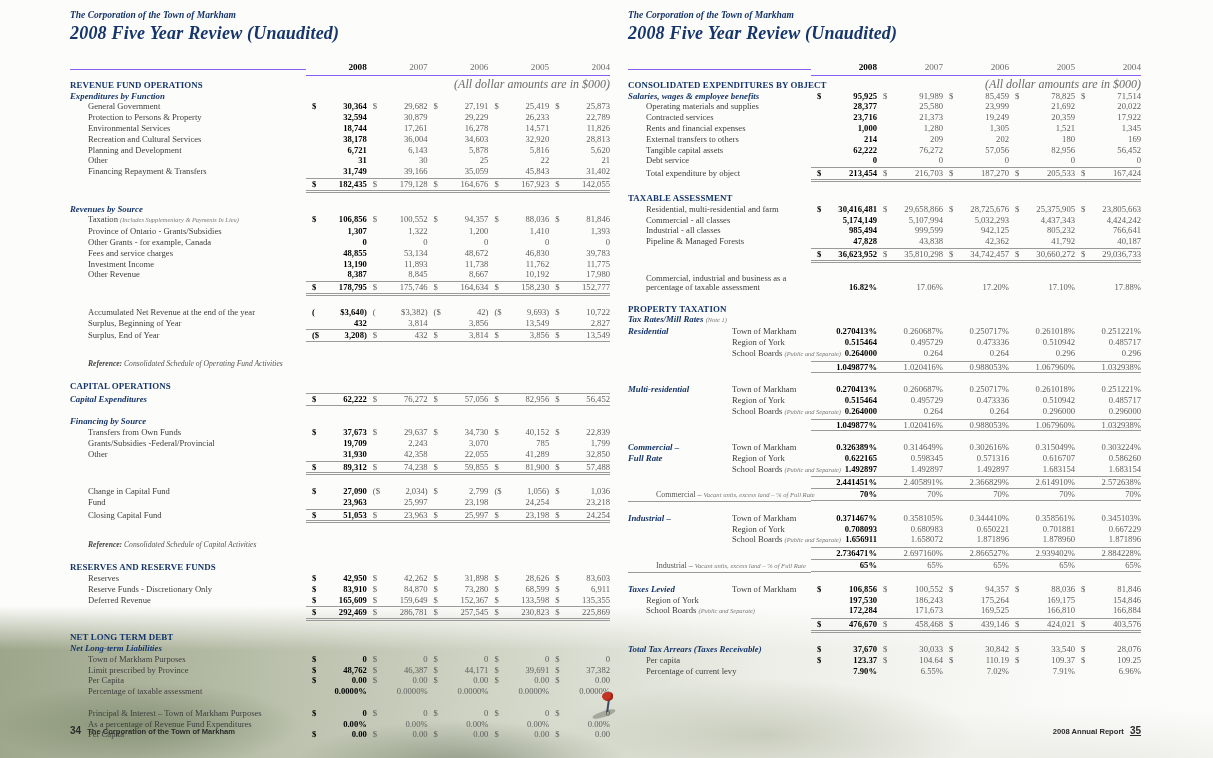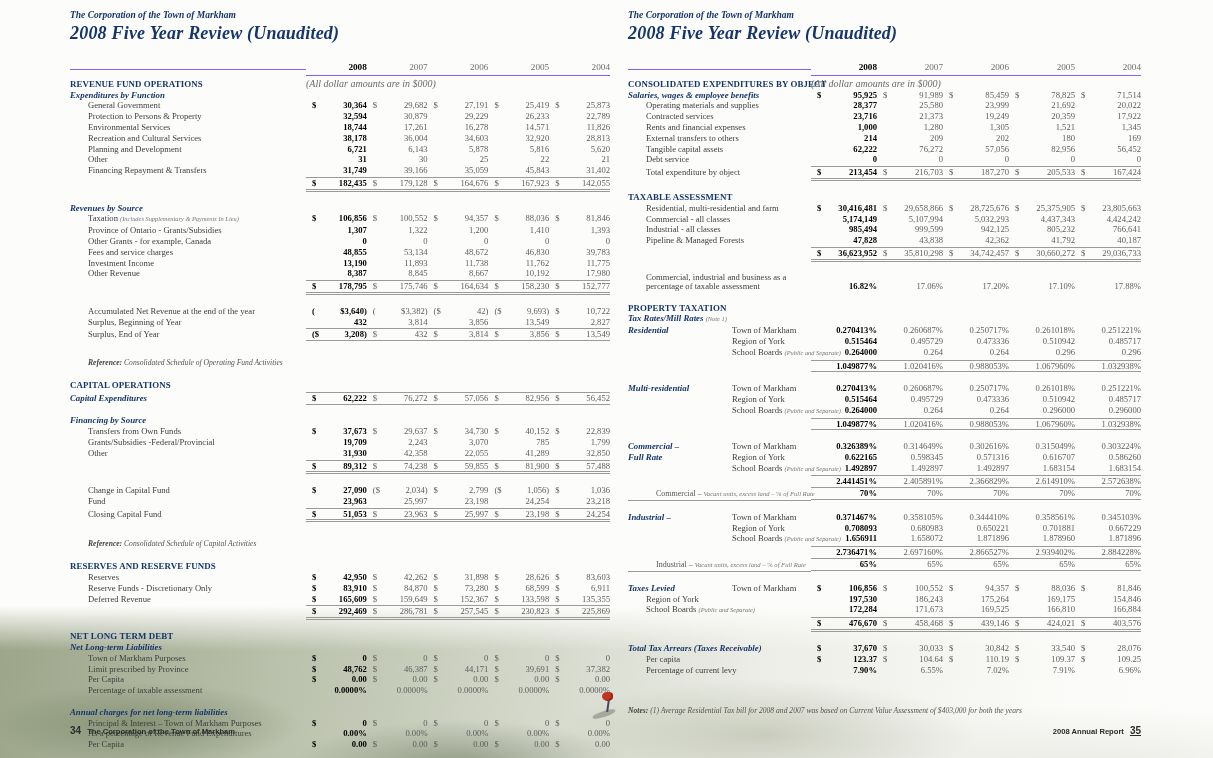--- a/index.html
+++ b/index.html
@@ -51,21 +51,21 @@
   .row.yrs .num{color:#6f6f6f;font-weight:normal;}
   .row.yrs .num.c0{font-weight:bold;color:#000;}
 
   .sn{font-size:6.4px;font-style:italic;color:#777;font-weight:normal;letter-spacing:0;}
   .row.ref{font-size:7.6px;color:#555;min-height:11px;}
   .row.ref .lab{padding-left:18px;margin-top:17px;}
   .row.ref b{font-style:italic;color:#444;}
   .row.ref i{font-style:italic;}
   .row.np .lab{padding-left:0;}
 
-  .an{font-style:italic;color:#6a6a6a;font-size:10px;text-align:left;}
+  .an{font-style:italic;color:#6a6a6a;font-size:12px;text-align:right;}
 
   .row.vac > .c{border-bottom:1px solid #9a9a9a;}
   .row.vac .lab{padding-left:28px;font-size:8px;color:#555;}
   .row.vac .sn{font-size:6.6px;}
 
   .row.i2{align-items:end;}
   .row.i2 .lab{white-space:normal;max-width:158px;line-height:9.6px;}
 
   .footer{position:absolute;bottom:22px;z-index:3;font-family:"Liberation Sans","DejaVu Sans",sans-serif;font-size:7.6px;color:#2c2c2c;font-weight:bold;}
   .footer .pn{font-size:10px;margin-right:6px;}
@@ -848,24 +848,20 @@
             <span class="val">0.0000%</span>
           </div>
           <div class="c num c3">
             <span class="val">0.0000%</span>
           </div>
           <div class="c num c4">
             <span class="val">0.0000%</span>
           </div>
         </div>
         <div class="row g" style="height: 9px;"></div>
-        <div class="row sub">
-          <div class="c lab">Annual charges for net long-term liabilities</div>
-          <div class="c fill"></div>
-        </div>
         <div class="row i">
           <div class="c lab">Principal &amp; Interest – Town of Markham Purposes</div>
           <div class="c num c0">
             <span class="pfx">$</span>
             <span class="val">0</span>
           </div>
           <div class="c num c1">
             <span class="pfx">$</span>
             <span class="val">0</span>
           </div>
@@ -1725,23 +1721,20 @@
             <span class="val">7.02%</span>
           </div>
           <div class="c num c3">
             <span class="val">7.91%</span>
           </div>
           <div class="c num c4">
             <span class="val">6.96%</span>
           </div>
         </div>
         <div class="row g" style="height: 14px;"></div>
-        <div class="row ref np">
-          <div class="c lab span2"><b>Notes:</b><i> (1) Average Residential Tax bill for 2008 and 2007 was based on Current Value Assessment of $403,000 for both the years</i></div>
-        </div>
       </div>
   </div>
 
   <div class="flower">
     <div class="shadow"></div>
       <div class="stem"></div>
       <div class="petals"></div>
   </div>
 
   <div class="footer footer-left">

